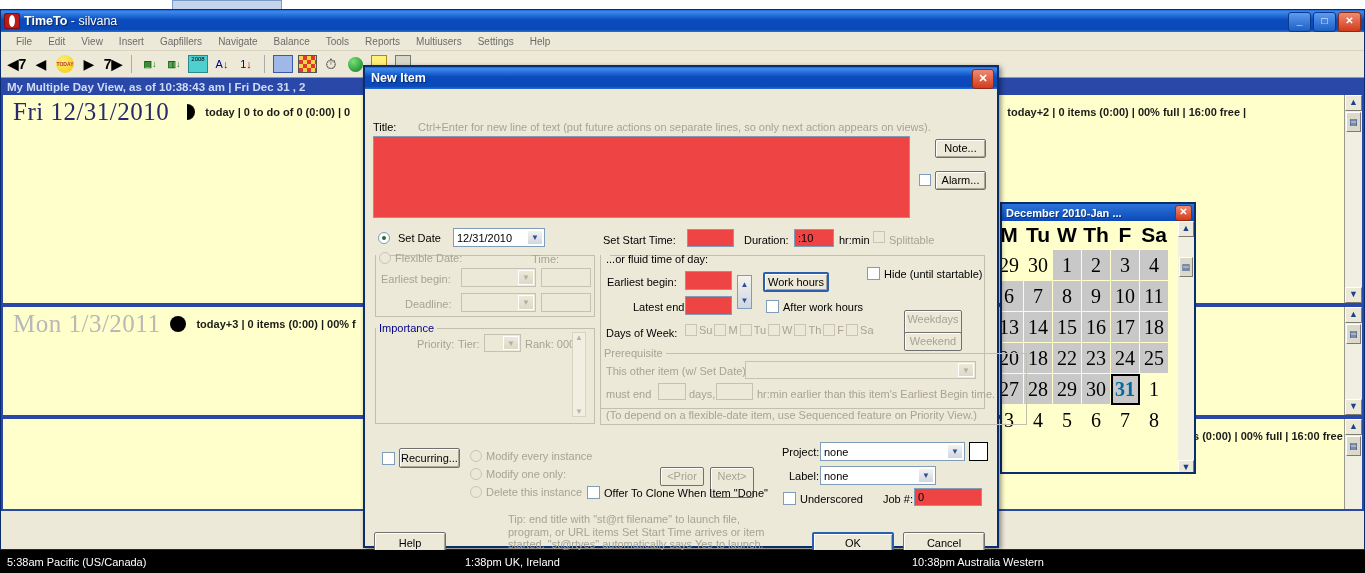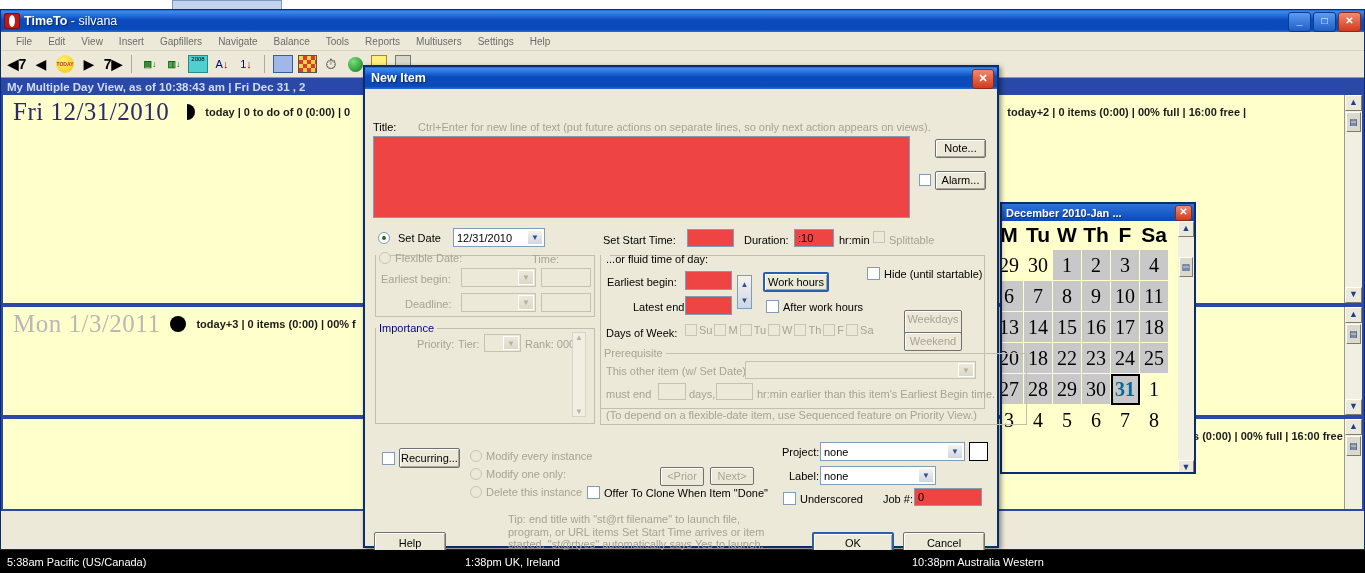--- a/index.html
+++ b/index.html
@@ -466,21 +466,21 @@
       <div class="row" style="position:absolute;left:105px;top:379px;">
         <span class="rdo dis"></span>
         <span class="lbl dim" style="margin-left:4px;">Modify one only:</span>
       </div>
       <div class="row" style="position:absolute;left:105px;top:397px;">
         <span class="rdo dis"></span>
         <span class="lbl dim" style="margin-left:4px;">Delete this instance</span>
       </div>
 
       <div class="btn dis" style="position:absolute;left:295px;top:378px;width:44px;height:19px;line-height:17px;">&lt;Prior</div>
-      <div class="btn dis" style="position:absolute;left:345px;top:378px;width:44px;height:18px;line-height:17px;">Next&gt;</div>
+      <div class="btn dis" style="position:absolute;left:345px;top:378px;width:44px;height:31px;line-height:17px;">Next&gt;</div>
 
       <div class="cbx" style="position:absolute;left:222px;top:397px;width:13px;height:13px;"></div>
       <div class="lbl" style="position:absolute;left:239px;top:398px;">Offer To Clone When Item "Done"</div>
 
       <div class="lbl" style="position:absolute;left:417px;top:357px;">Project:</div>
       <div class="sel2" style="position:absolute;left:455px;top:353px;width:145px;height:19px;">
         <span>none</span>
         <span class="arr">▼</span>
       </div>
       <div style="position:absolute;left:604px;top:353px;width:19px;height:19px;background:#fff;border:1px solid #000;box-sizing:border-box;"></div>

